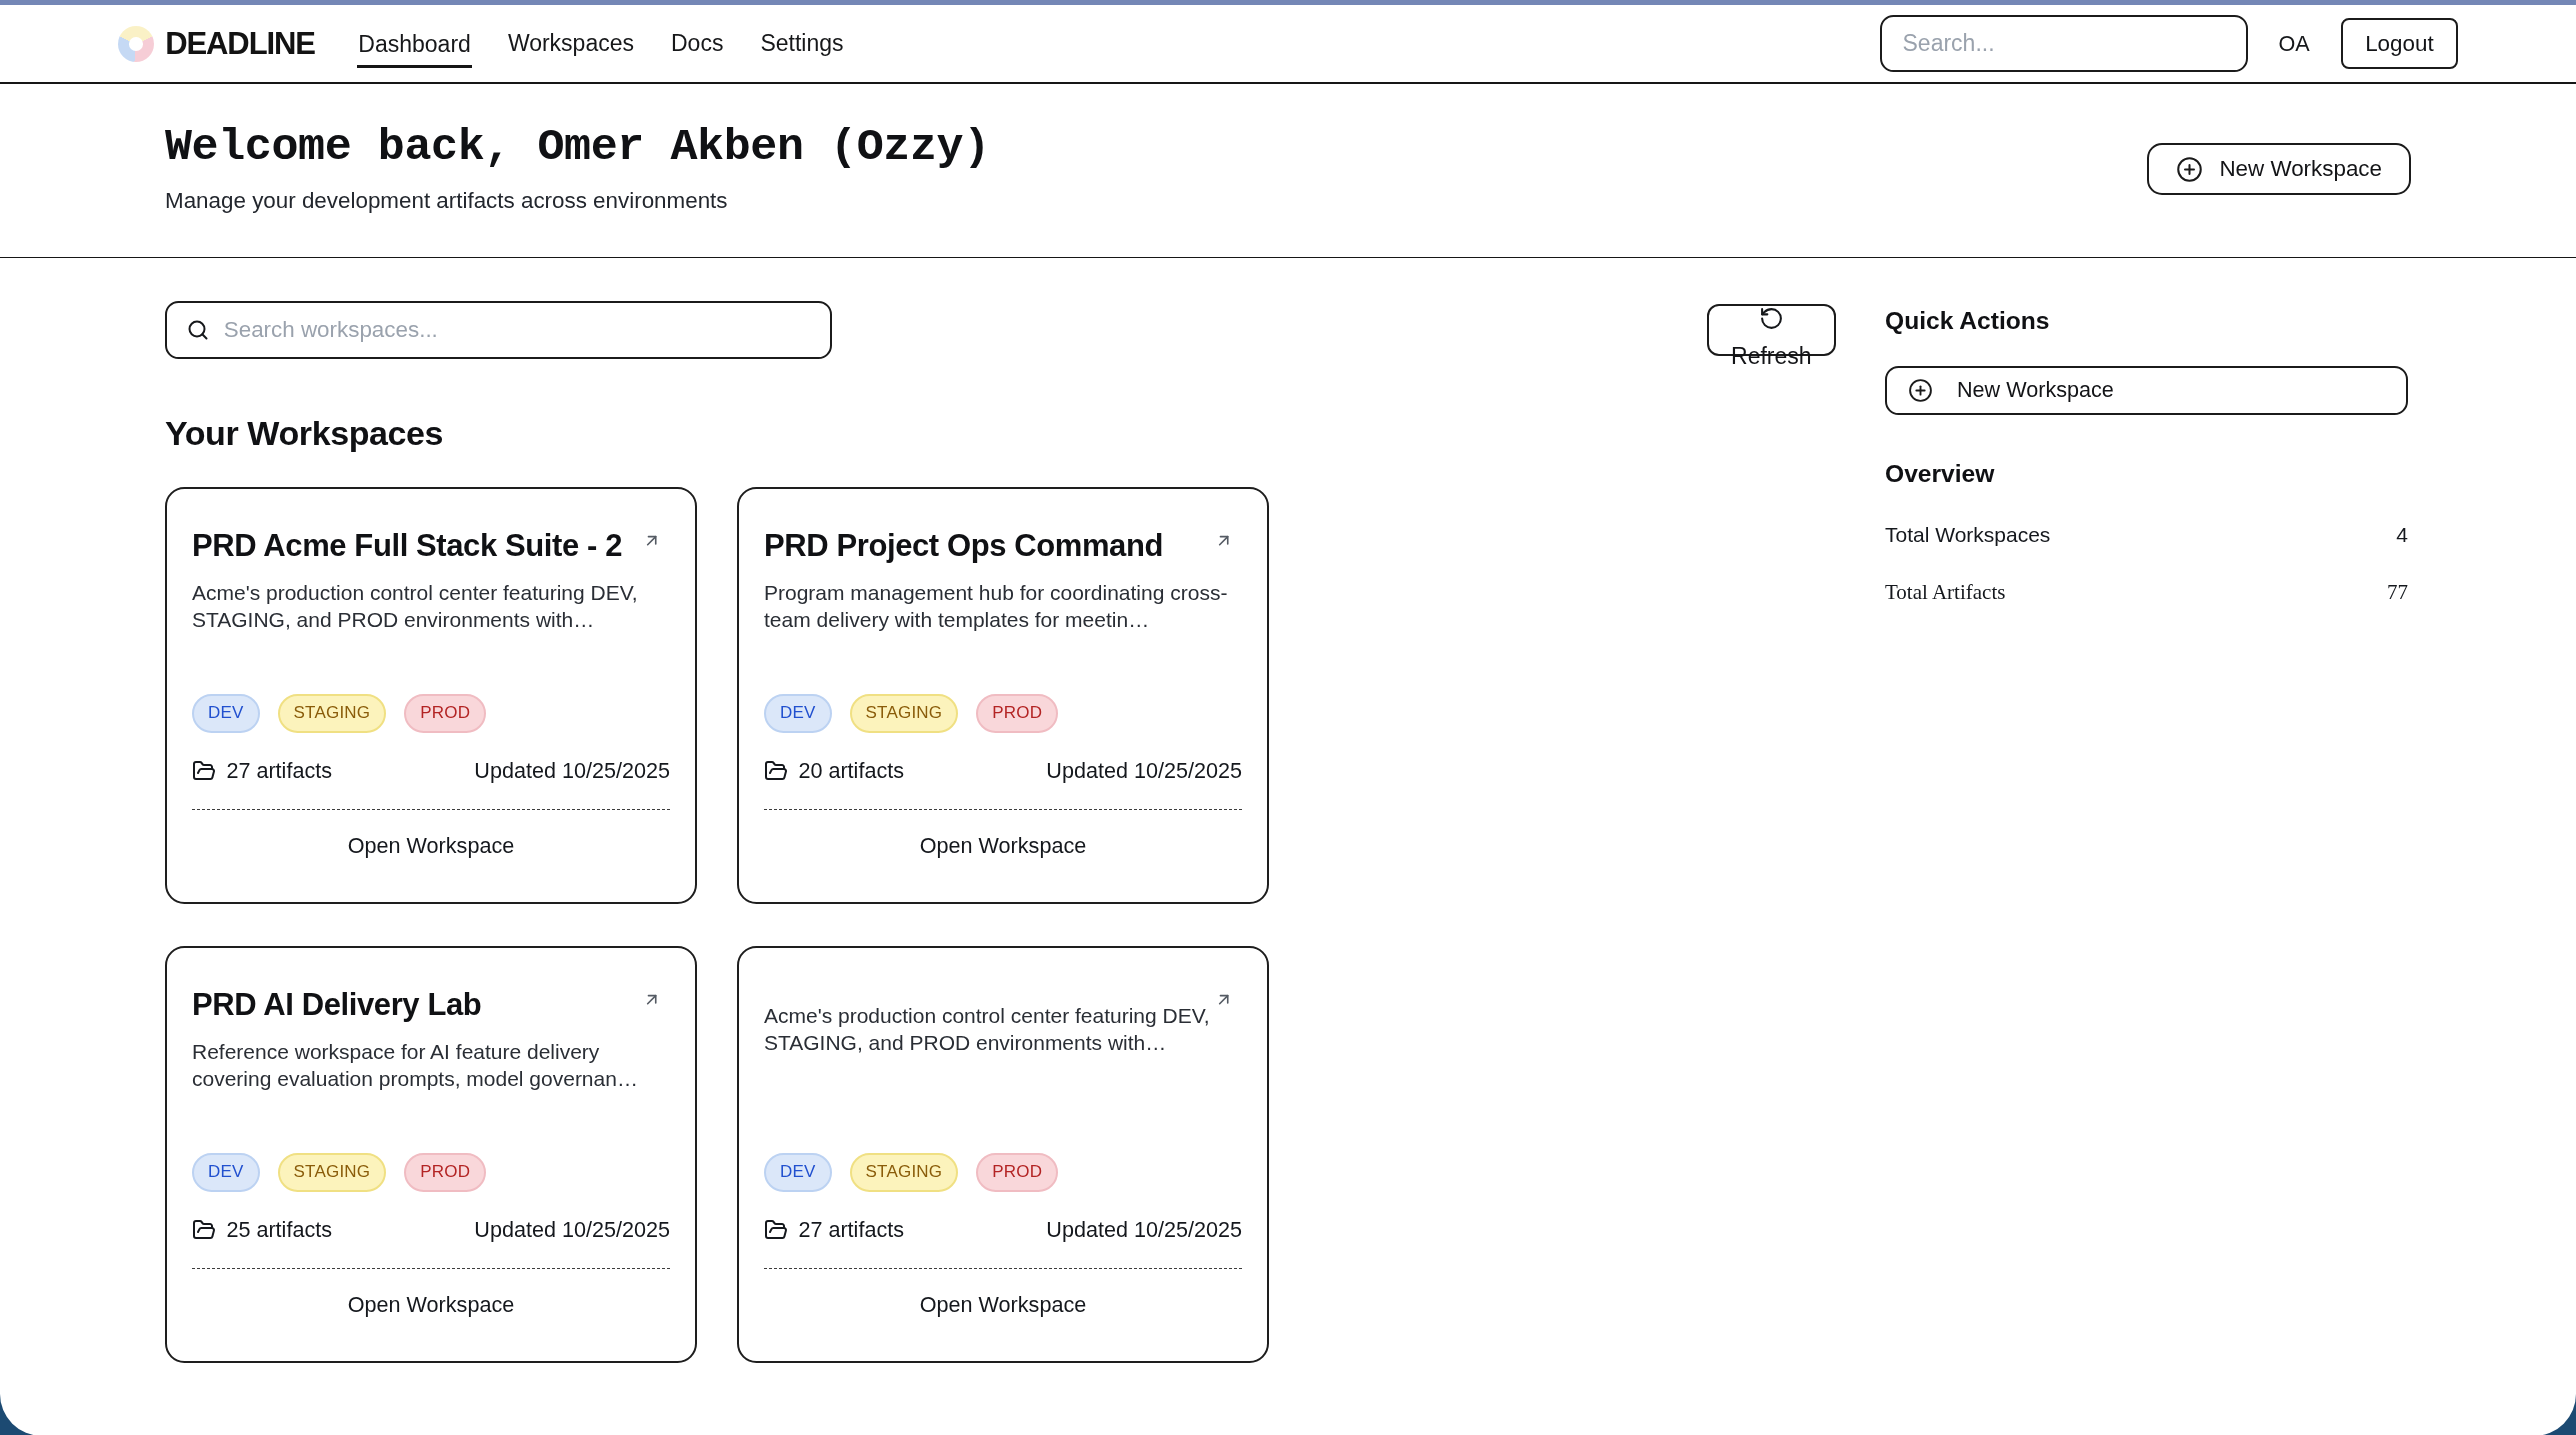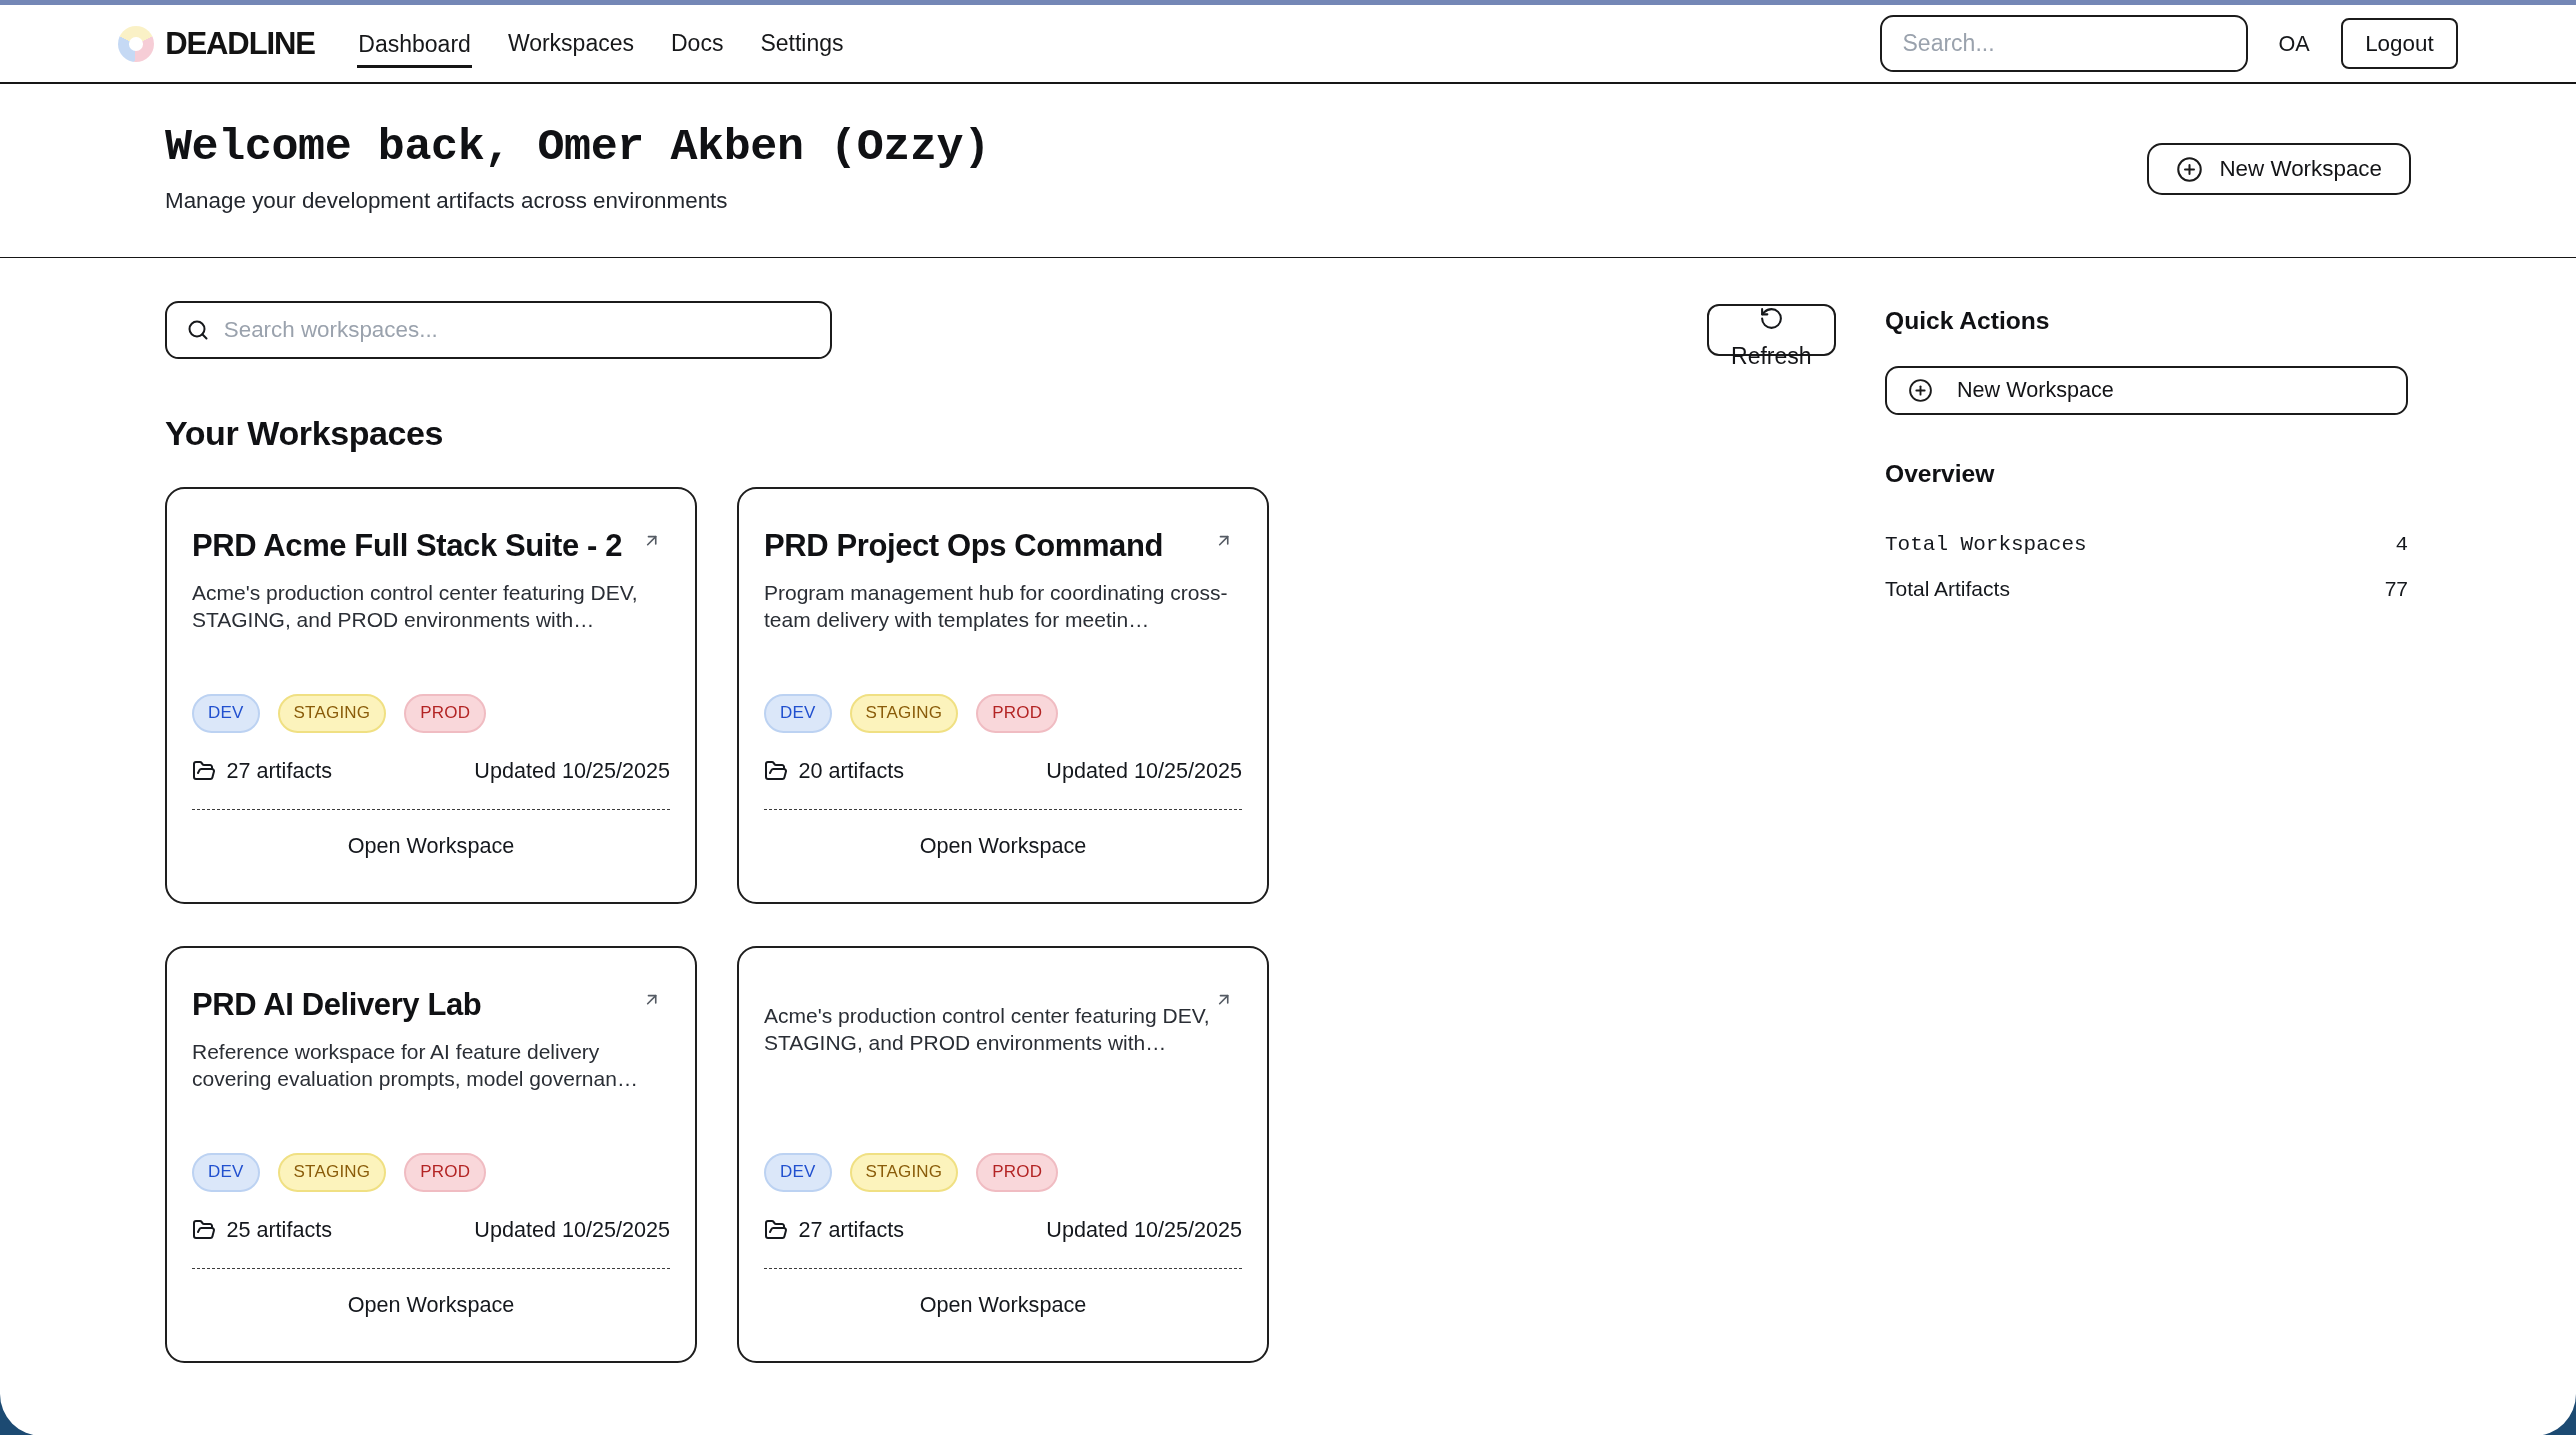--- a/index.html
+++ b/index.html
@@ -119,22 +119,22 @@
   .sidebar h2 { font-size: 24.6px; font-weight: 700; line-height: 28px; color:#101114; }
   .sidebar .qa-heading { margin-top: 6px; }
   .action-btn {
     width: 100%; height: 49px; margin-top: 31px;
     border-radius: 13.4px; display: flex; align-items: center; gap: 24px;
     padding: 0 21px; font-size: 21.6px;
   }
   .action-btn.second { margin-top: 21.6px; }
   .overview-heading { margin-top: 45px; }
   .stat { display: flex; justify-content: space-between; font-size: 21px; color:#15181d; line-height: 26px; }
-  .stat.first { margin-top: 44px; font-family: Liberation Mono, monospace; }
-  .stat.second { margin-top: 18px; }
+  .stat.first { margin-top: 34px; }
+  .stat.second { margin-top: 31px; font-family: Liberation Serif, serif; }
 
   svg { display: block; }
 </style>
 </head>
 <body>
 
 <div class="top-strip"></div>
 <div class="app">
 
   <div class="nav">

